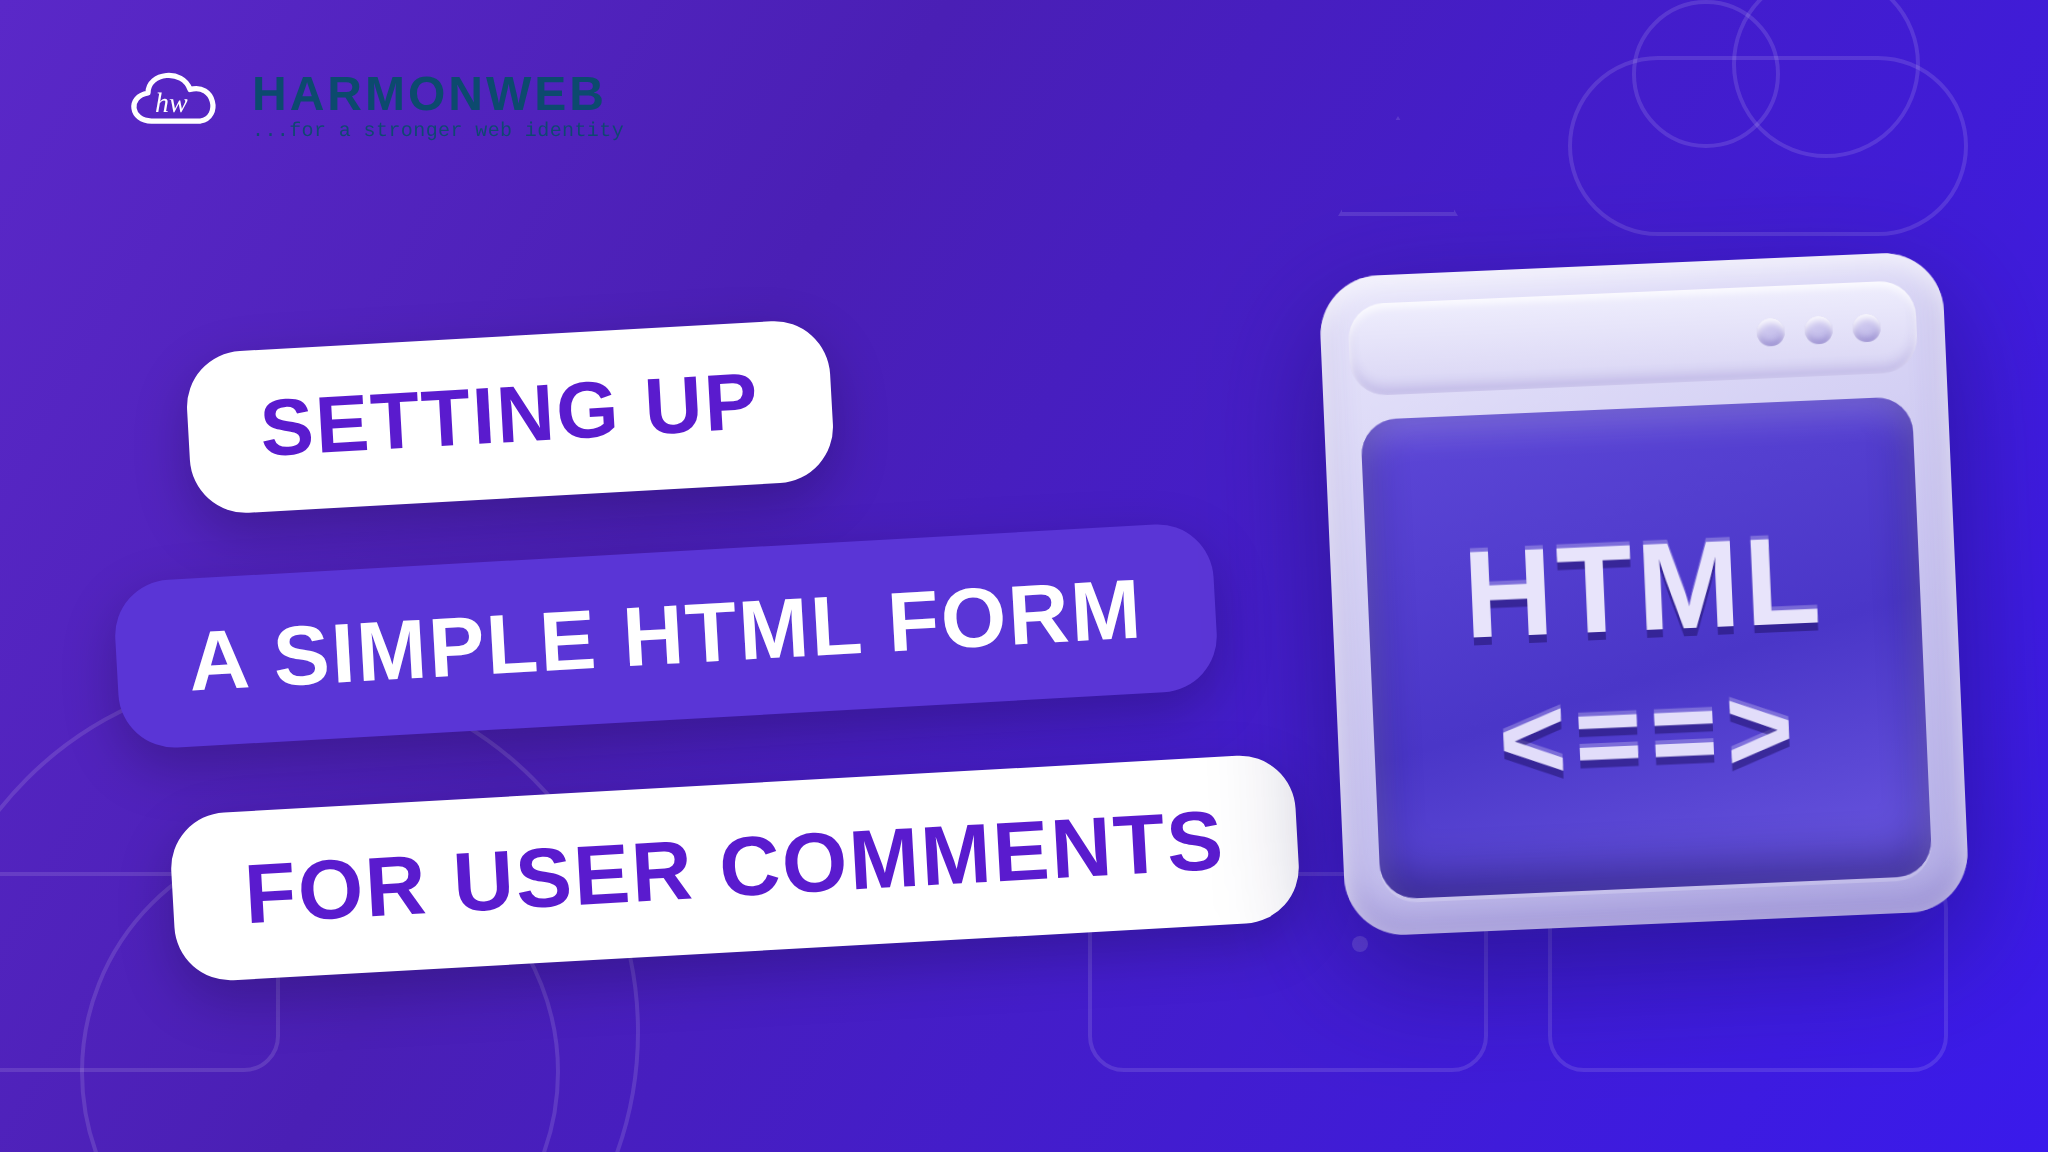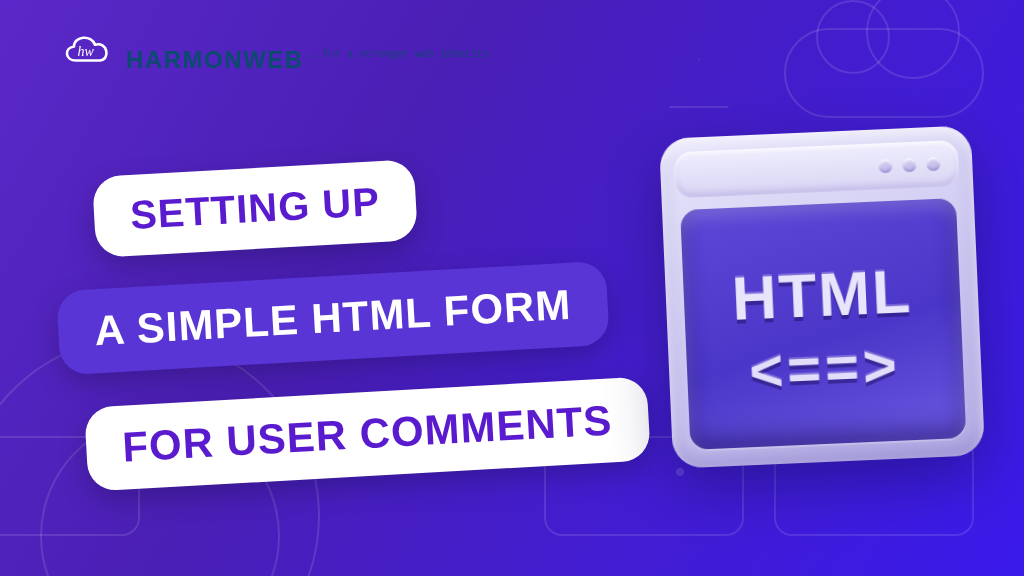--- a/index.html
+++ b/index.html
@@ -44,21 +44,21 @@
     position: absolute;
     top: 28px; left: 60px;
     display: flex; align-items: flex-end; gap: 10px;
     color: #0c4a6e;
   }
   .logo-mark {
     width: 56px; height: 44px; position: relative;
   }
   .logo-mark svg { width:100%; height:100%; }
   .logo-text {
-    display:flex; line-height:1;
+    display:flex; flex-direction:column; line-height:1;
   }
   .brand {
     font-size: 24px; font-weight: 900; letter-spacing: 1.5px;
   }
   .tagline {
     font-size: 10px; font-weight: 400; letter-spacing: 0.2px;
     font-family: Liberation Mono, monospace; opacity:0.95; margin-top:2px;
   }
 
   

